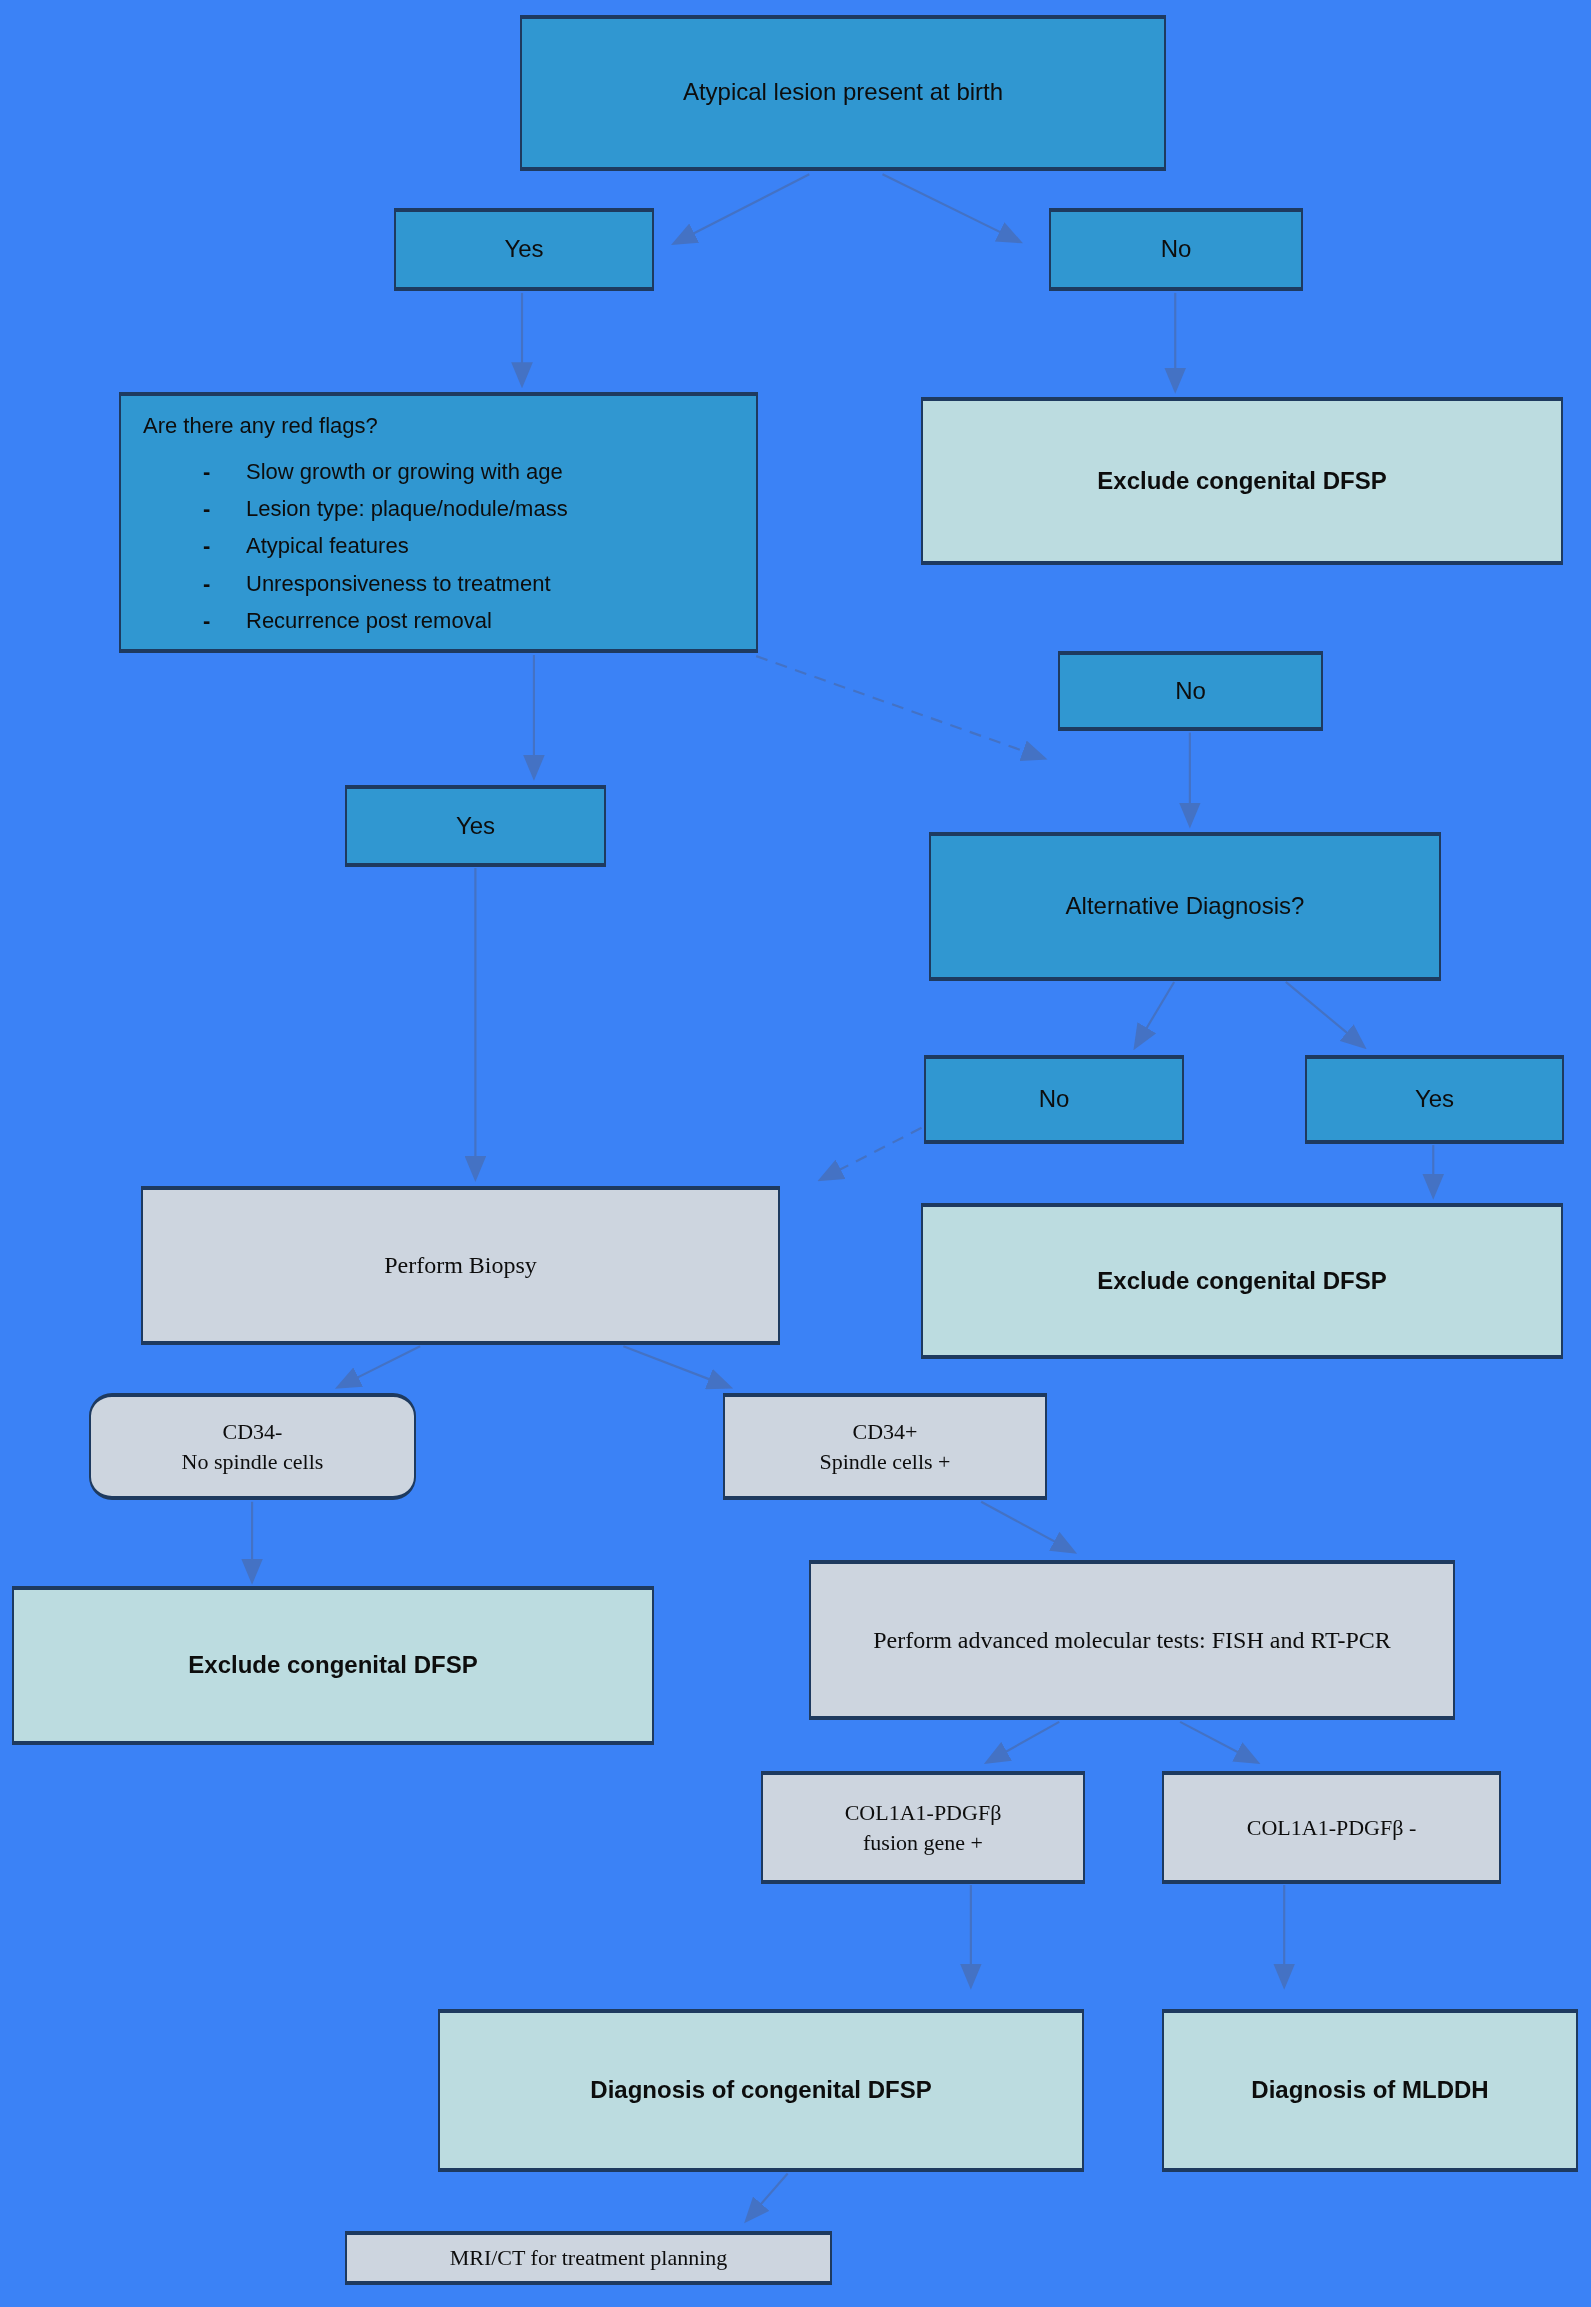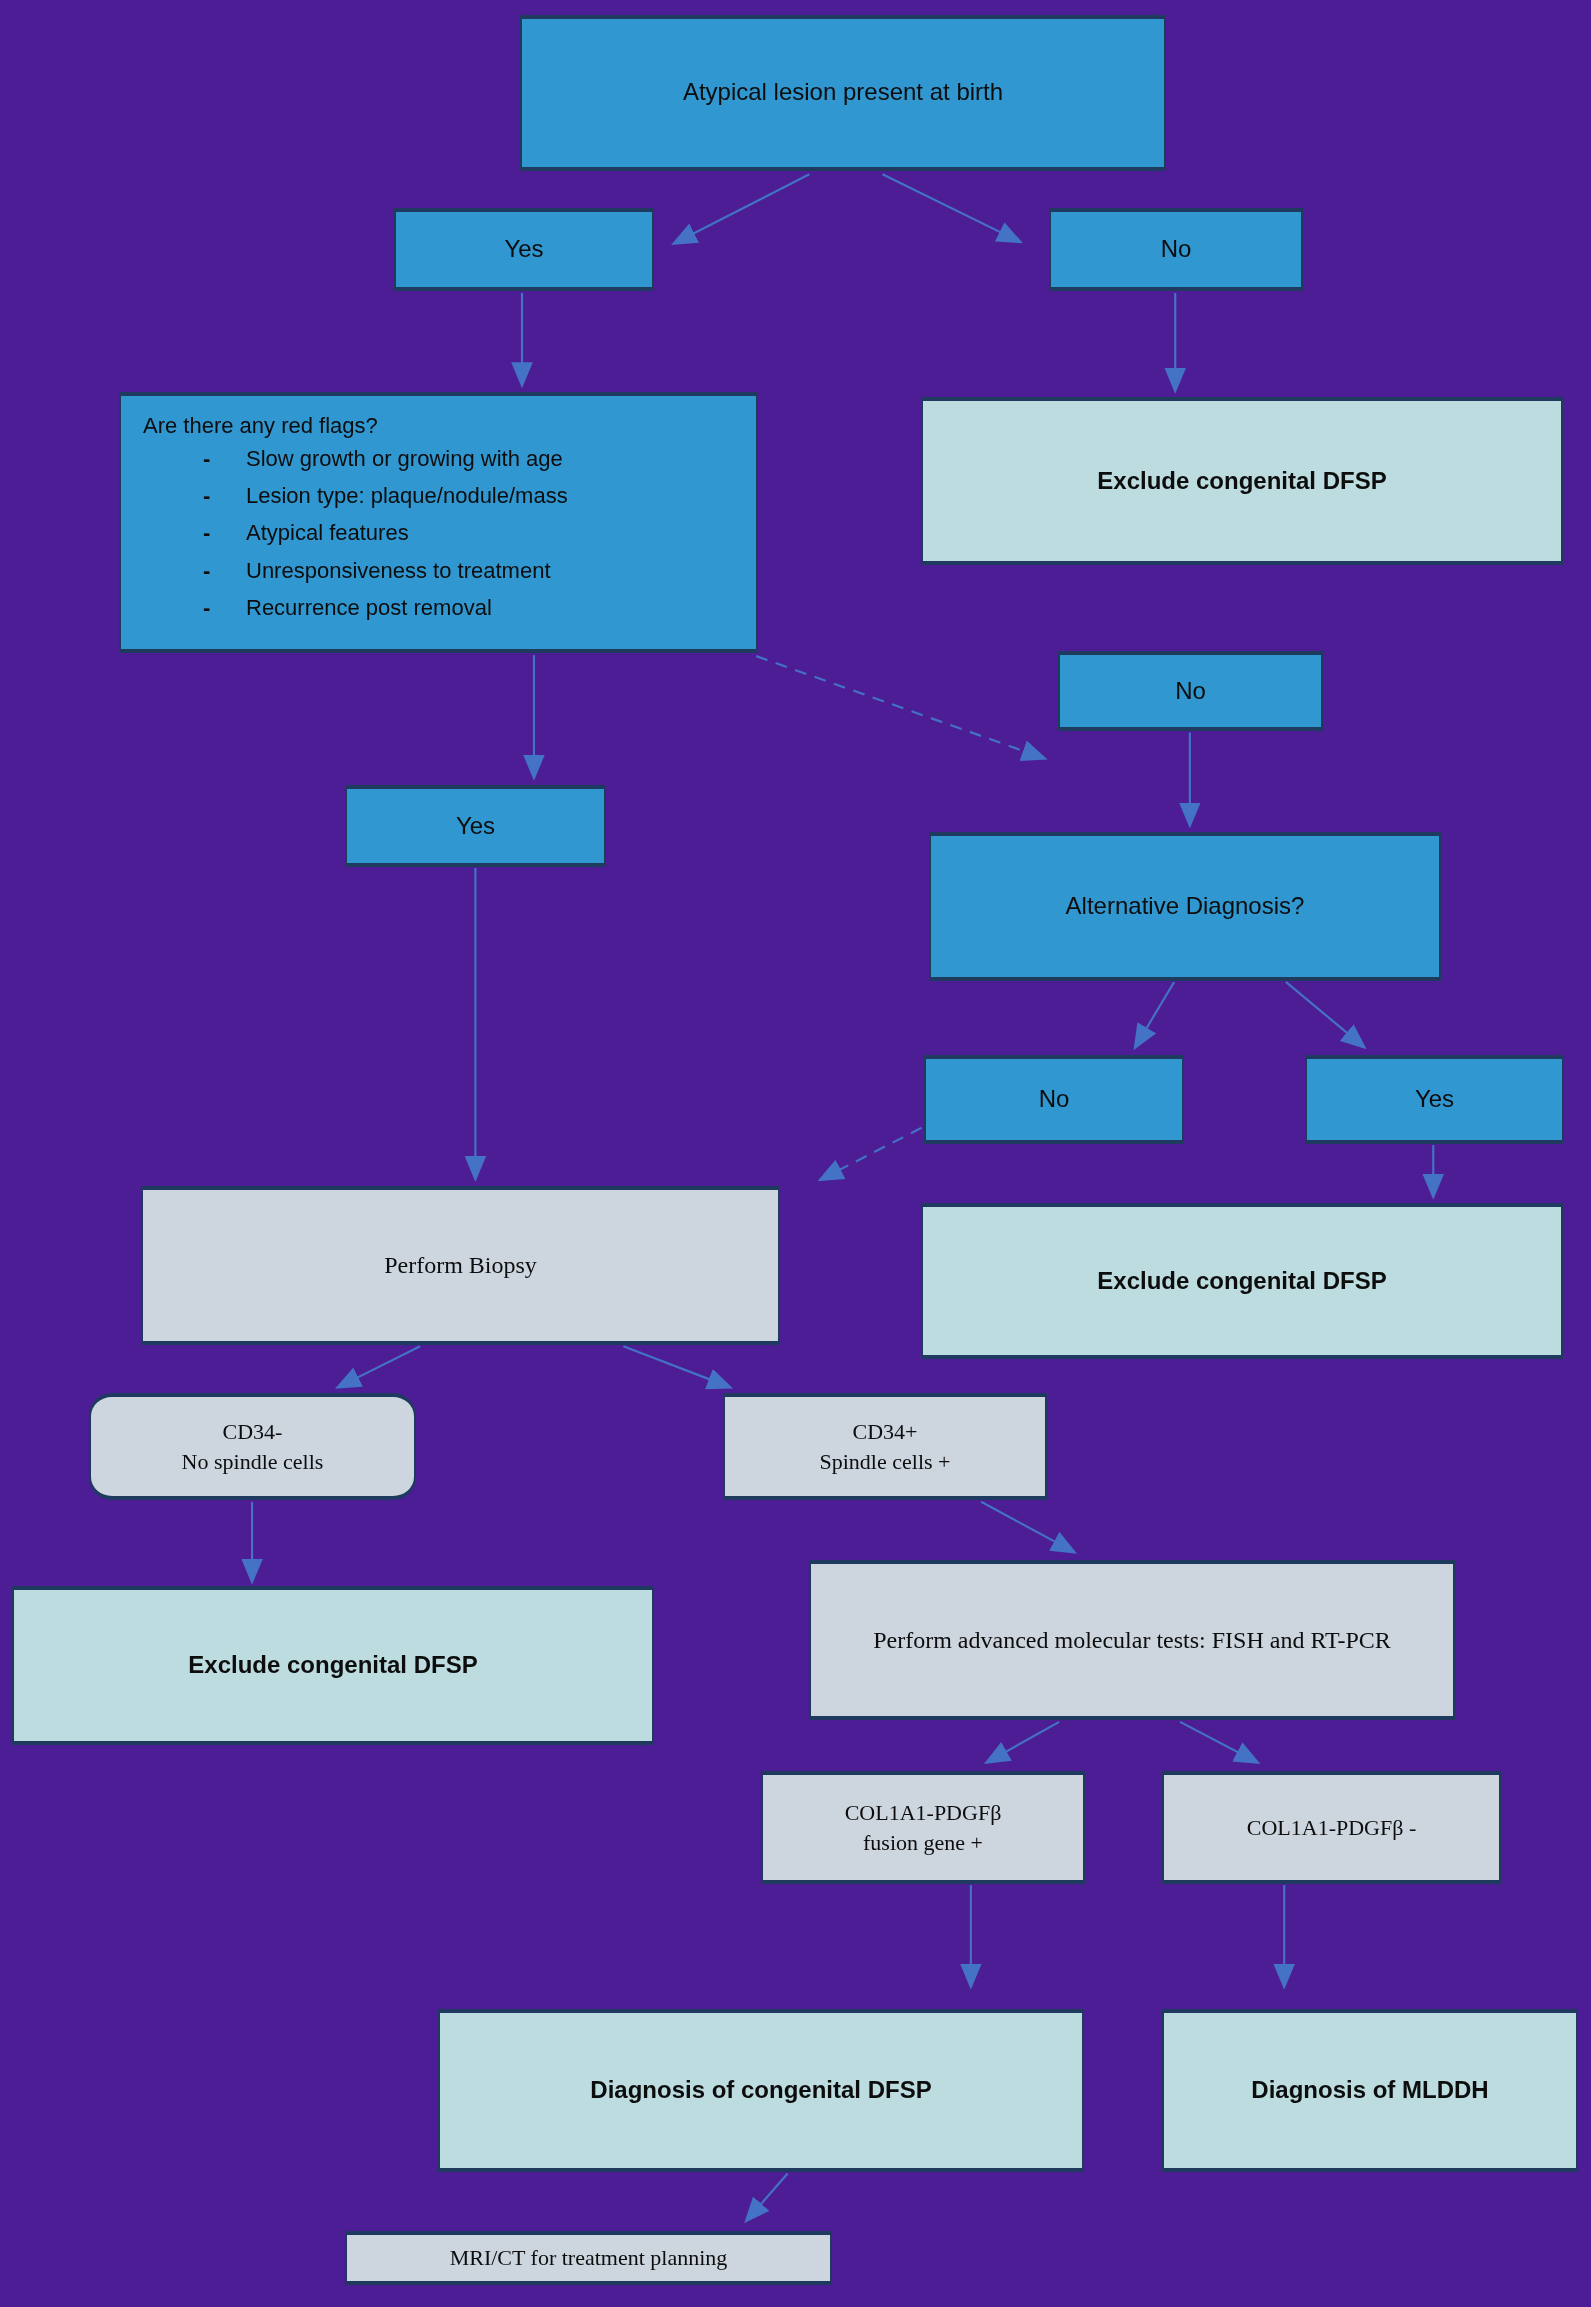--- a/index.html
+++ b/index.html
@@ -1,19 +1,19 @@
 <!DOCTYPE html>
 <html style="font-size:8.7px"><head>
 <meta charset="utf-8">
 <style>
   html,body{margin:0;padding:0;background:#ffffff;}
   #canvas{
     position:relative;
     width:1591px;height:2307px;
-    background:#4c1d95;
+    background:#3b82f6;
     font-family:"Liberation Sans", sans-serif;
     color:#0d0d0d;
   }
   #arrows{position:absolute;left:0;top:0;width:1591px;height:2307px;z-index:1;}
   .node{
     position:absolute;z-index:2;
     box-sizing:border-box;
     display:flex;align-items:center;justify-content:center;
     text-align:center;
     border:2.2px solid #1e3a5f;
@@ -41,21 +41,21 @@
   #n-exclude2 {left:921px; top:1203px; width:642px; height:156px;}
   #n-cd34neg  {left:89px;  top:1393px; width:327px;  height:107px;font-size:22px;border-radius:23px;}
   #n-cd34pos  {left:723px; top:1393px; width:324px;  height:107px;font-size:22px;}
   #n-exclude3 {left:12px;   top:1586px; width:642px; height:159px;}
   #n-moltests {left:809px; top:1560px; width:646px; height:160px;}
   #n-col1a1pos{left:761px; top:1771px; width:324px;  height:113px;font-size:22px;}
   #n-col1a1neg{left:1162px; top:1771px; width:339px;  height:113px;font-size:22px;}
   #n-dxdfsp   {left:438px;  top:2009px; width:646px; height:163px;}
   #n-dxmlddh  {left:1162px; top:2009px; width:416px;  height:163px;}
   #n-mrict    {left:345px;  top:2231px; width:487px;  height:54px;font-size:22px;}
-  .rf-title{display:block;margin-bottom:3px;}
+  .rf-title{display:block;margin-bottom:16px;}
   .rf-list{display:block;}
   .rf-item{display:flex;margin:0 0 7.6px 60px;}
   .rf-dash{width:43px;flex:0 0 43px;font-weight:bold;}
   .stack{display:block;}
 </style>
 </head>
 <body>
 
 <div id="canvas">
 

